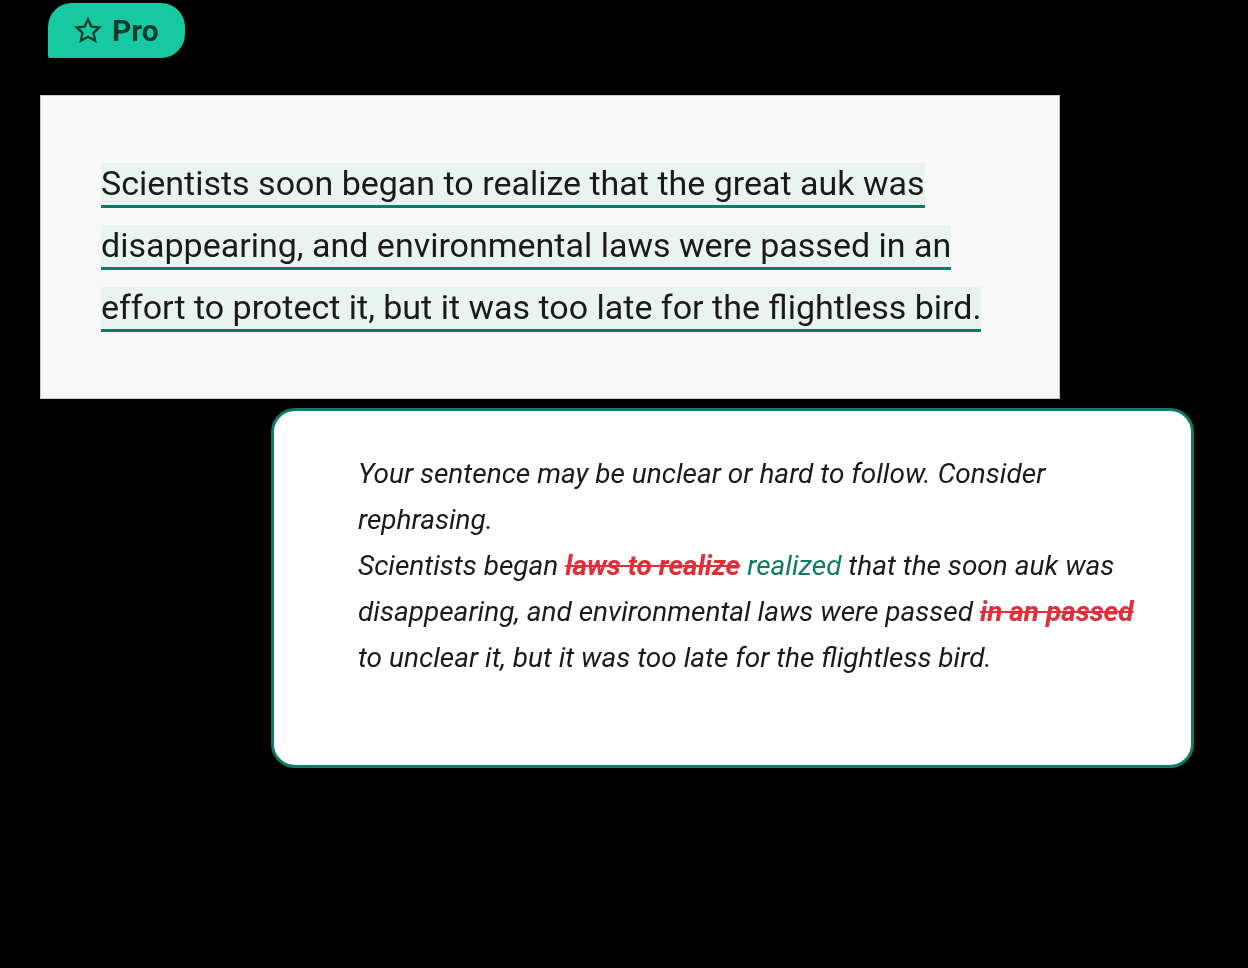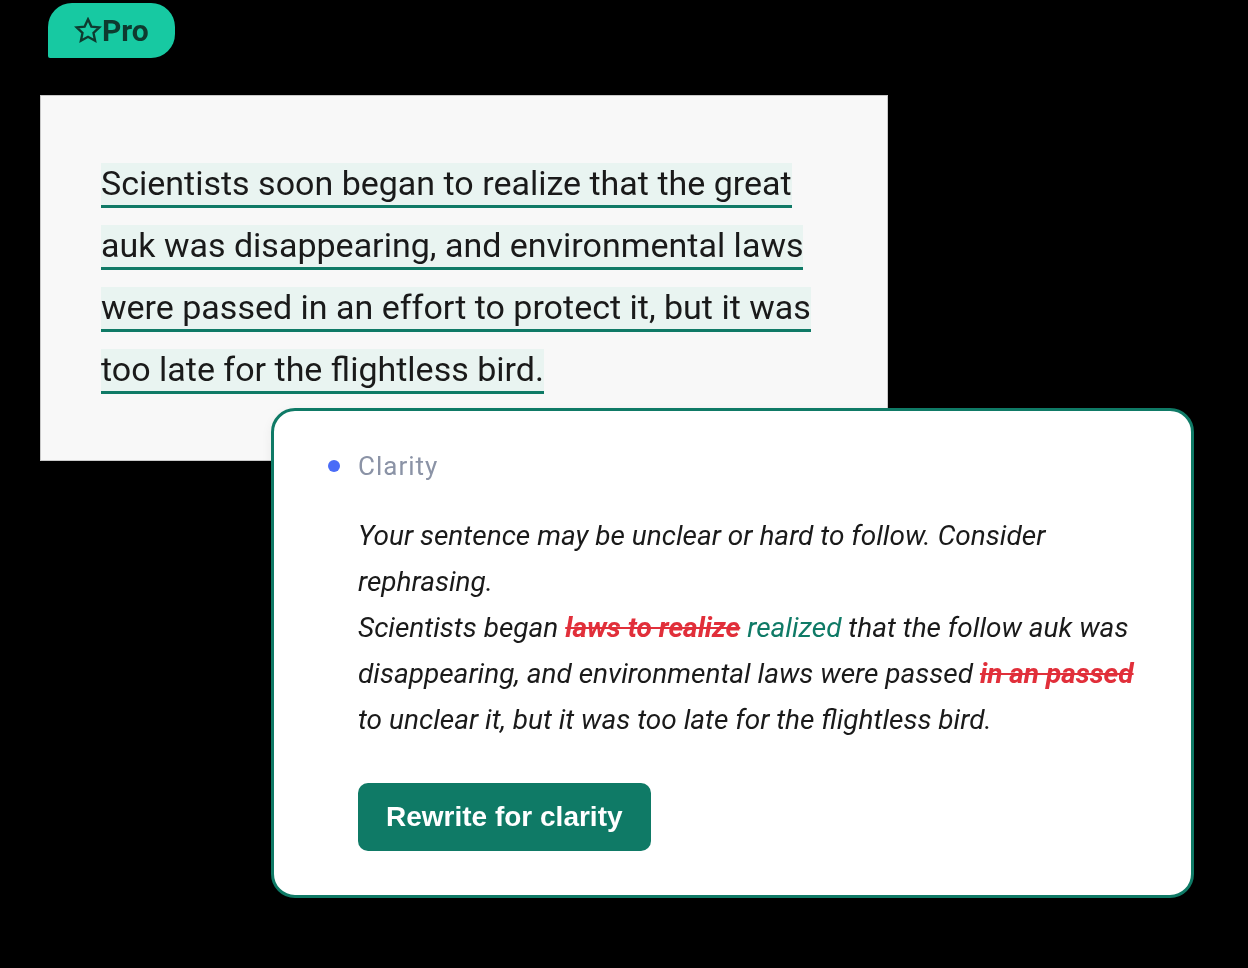--- a/index.html
+++ b/index.html
@@ -12,36 +12,36 @@
     }
     .pro-badge {
       position: absolute;
       top: 3px;
       left: 48px;
       background: #17c9a2;
       padding: 10px 26px;
       border-radius: 24px 24px 24px 2px;
       display: flex;
       align-items: center;
-      gap: 0;
+      gap: 10px;
     }
     .pro-badge .star {
       width: 28px;
       height: 28px;
     }
     .pro-badge .label {
       font-size: 30px;
       font-weight: 700;
       color: #0e3a2f;
     }
     .editor-card {
       position: absolute;
       top: 95px;
       left: 40px;
-      width: 848px;
+      width: 1020px;
       background: #f8f8f8;
       border: 1px solid #c9c9c9;
       padding: 56px 60px 60px;
     }
     .editor-text {
       font-size: 34px;
       line-height: 62px;
       color: #1a1a1a;
     }
     .editor-text .hl {
@@ -120,24 +120,19 @@
   <span class="label">Pro</span>
 </div>
 
 <div class="editor-card">
   <div class="editor-text">
     <span class="hl">Scientists soon began to realize that the great auk was disappearing, and environmental laws were passed in an effort to protect it, but it was too late for the flightless bird.</span>
   </div>
 </div>
 
 <div class="suggestion-card">
-  <div class="suggestion-header">
-    <span class="type-dot"></span>
-    <span class="type-label">Clarity</span>
-  </div>
   <div class="suggestion-body">
     <p class="suggestion-desc">Your sentence may be unclear or hard to follow. Consider rephrasing.</p>
     <p class="suggestion-sample">
-      <span>Scientists began </span><span class="strike">laws to realize</span> <span class="insert">realized</span><span> that the follow auk was disappearing, and environmental laws were passed </span><span class="strike">in an passed</span><span> to unclear it, but it was too late for the flightless bird.</span>
+      <span>Scientists began </span><span class="strike">laws to realize</span> <span class="insert">realized</span><span> that the soon auk was disappearing, and environmental laws were passed </span><span class="strike">in an passed</span><span> to unclear it, but it was too late for the flightless bird.</span>
     </p>
-    <button class="rewrite-btn">Rewrite for clarity</button>
   </div>
 </div>
 
 </body></html>

